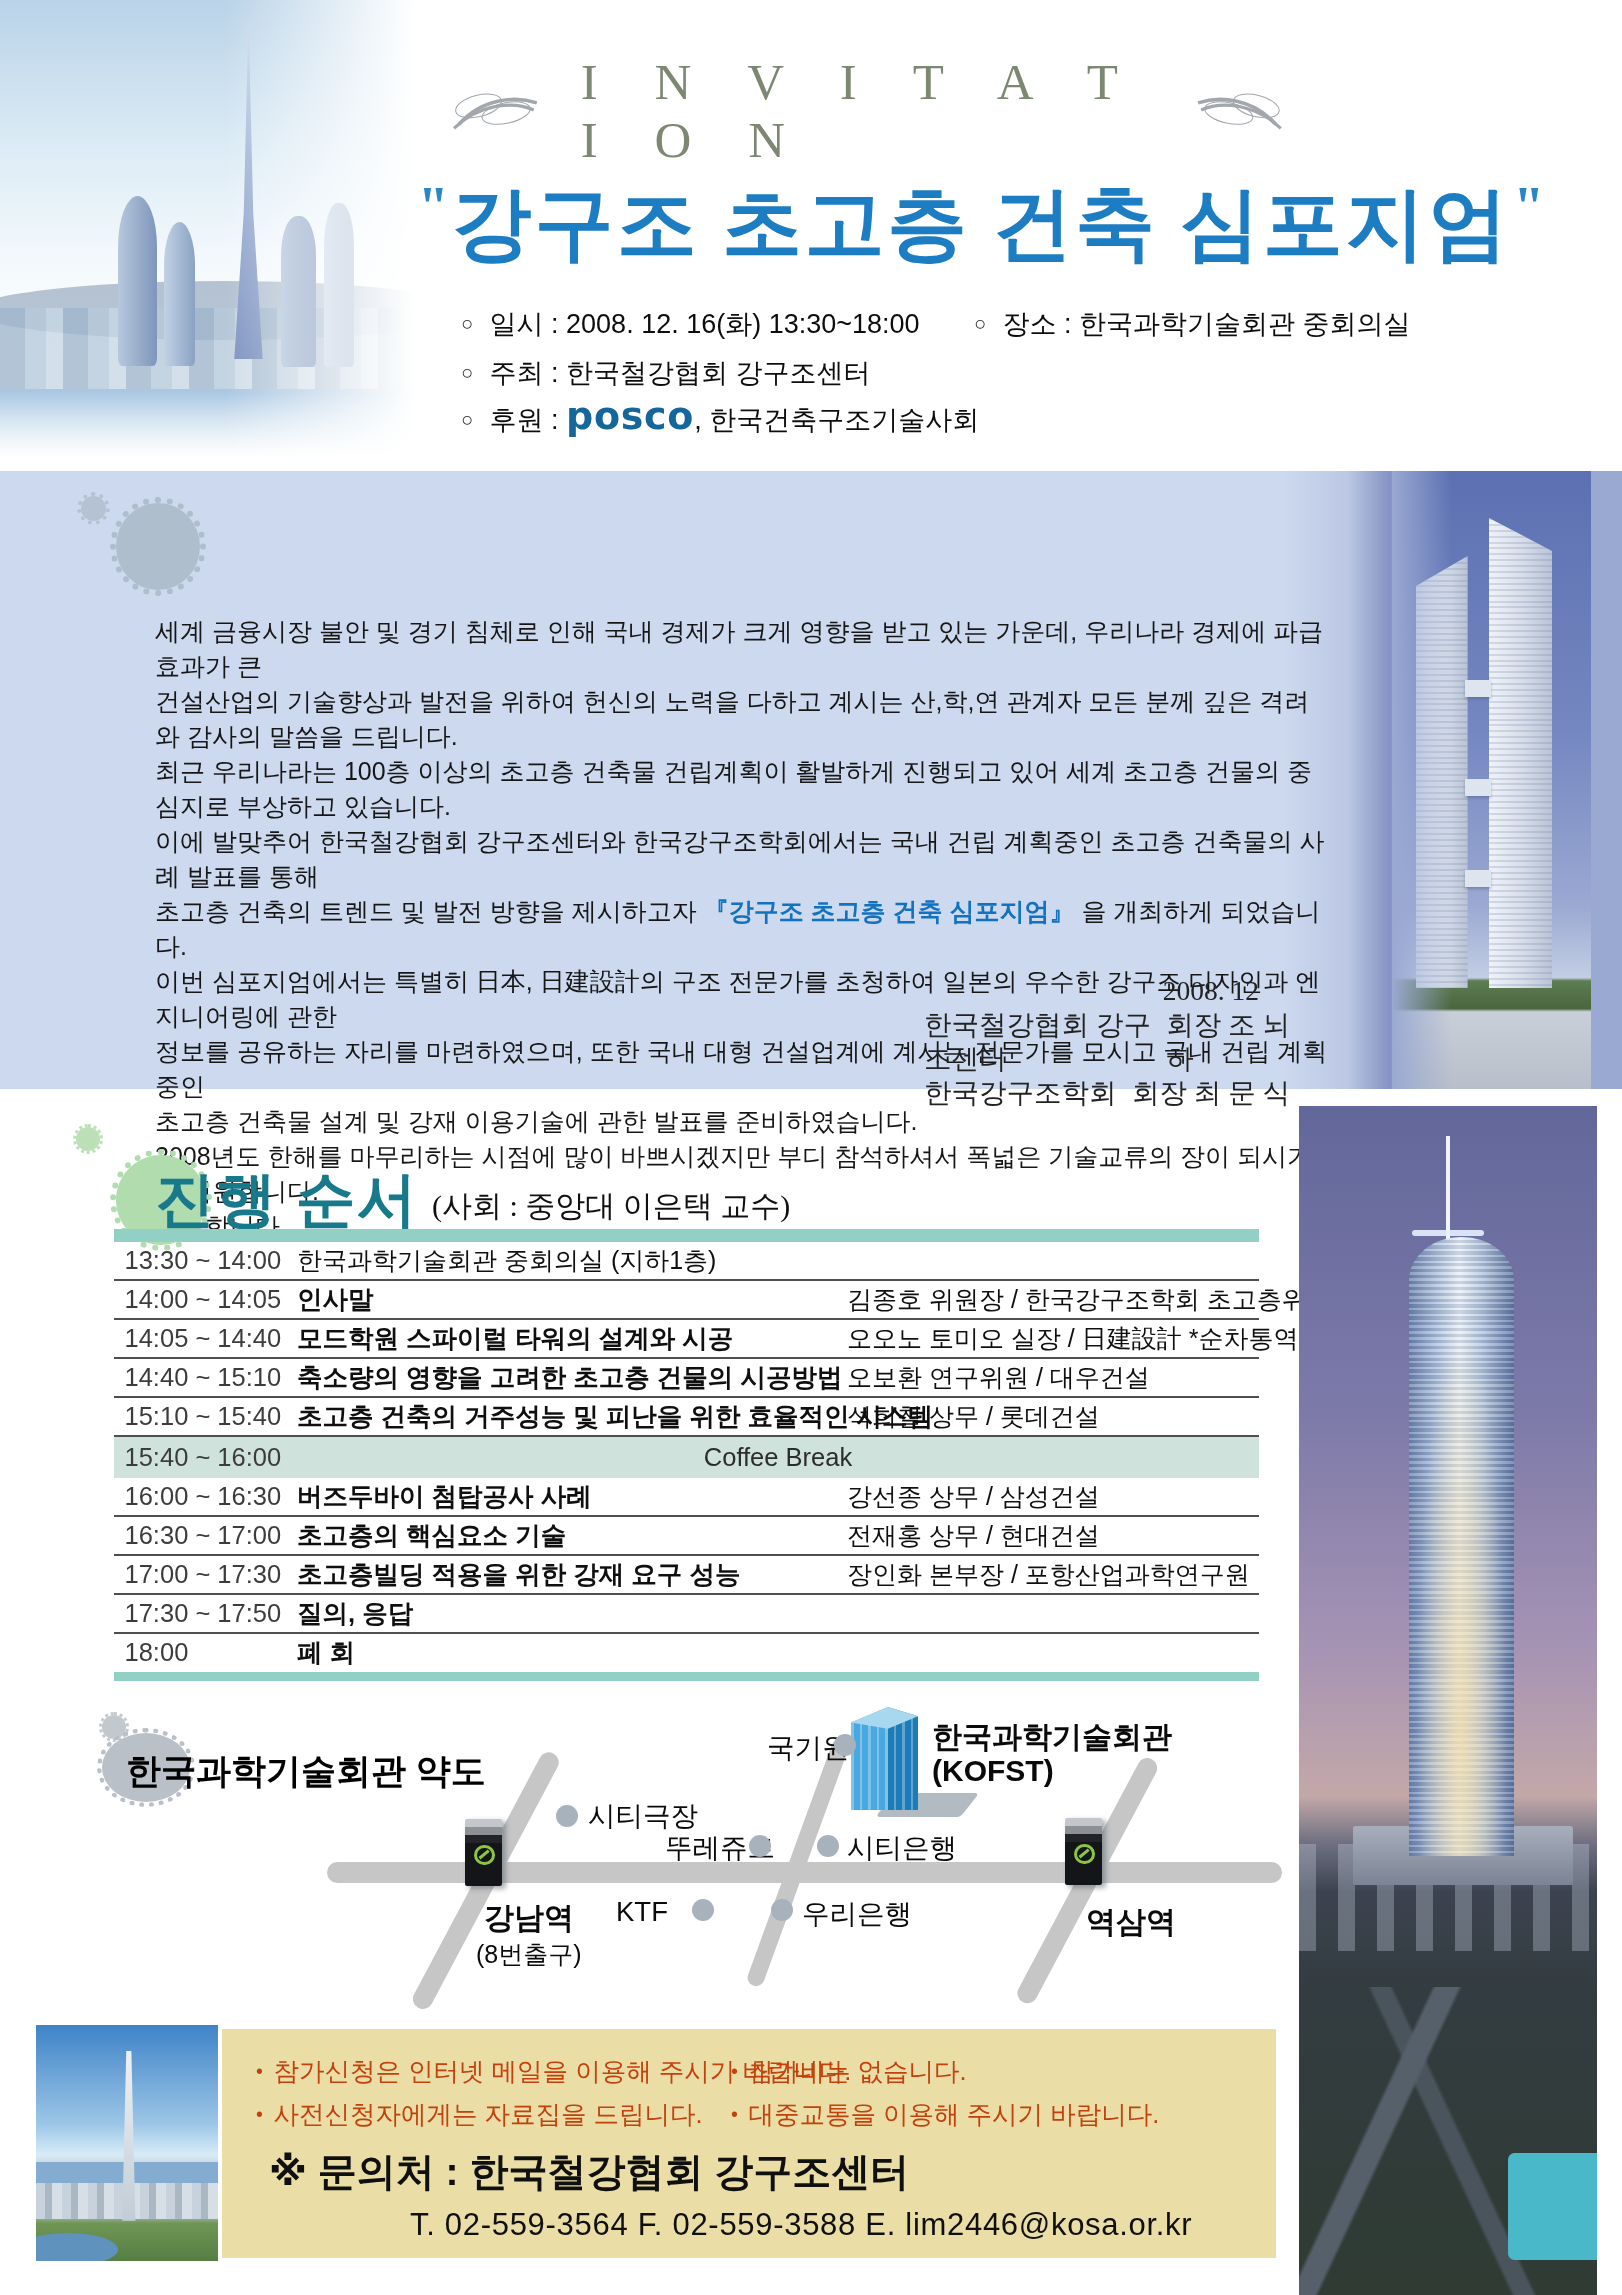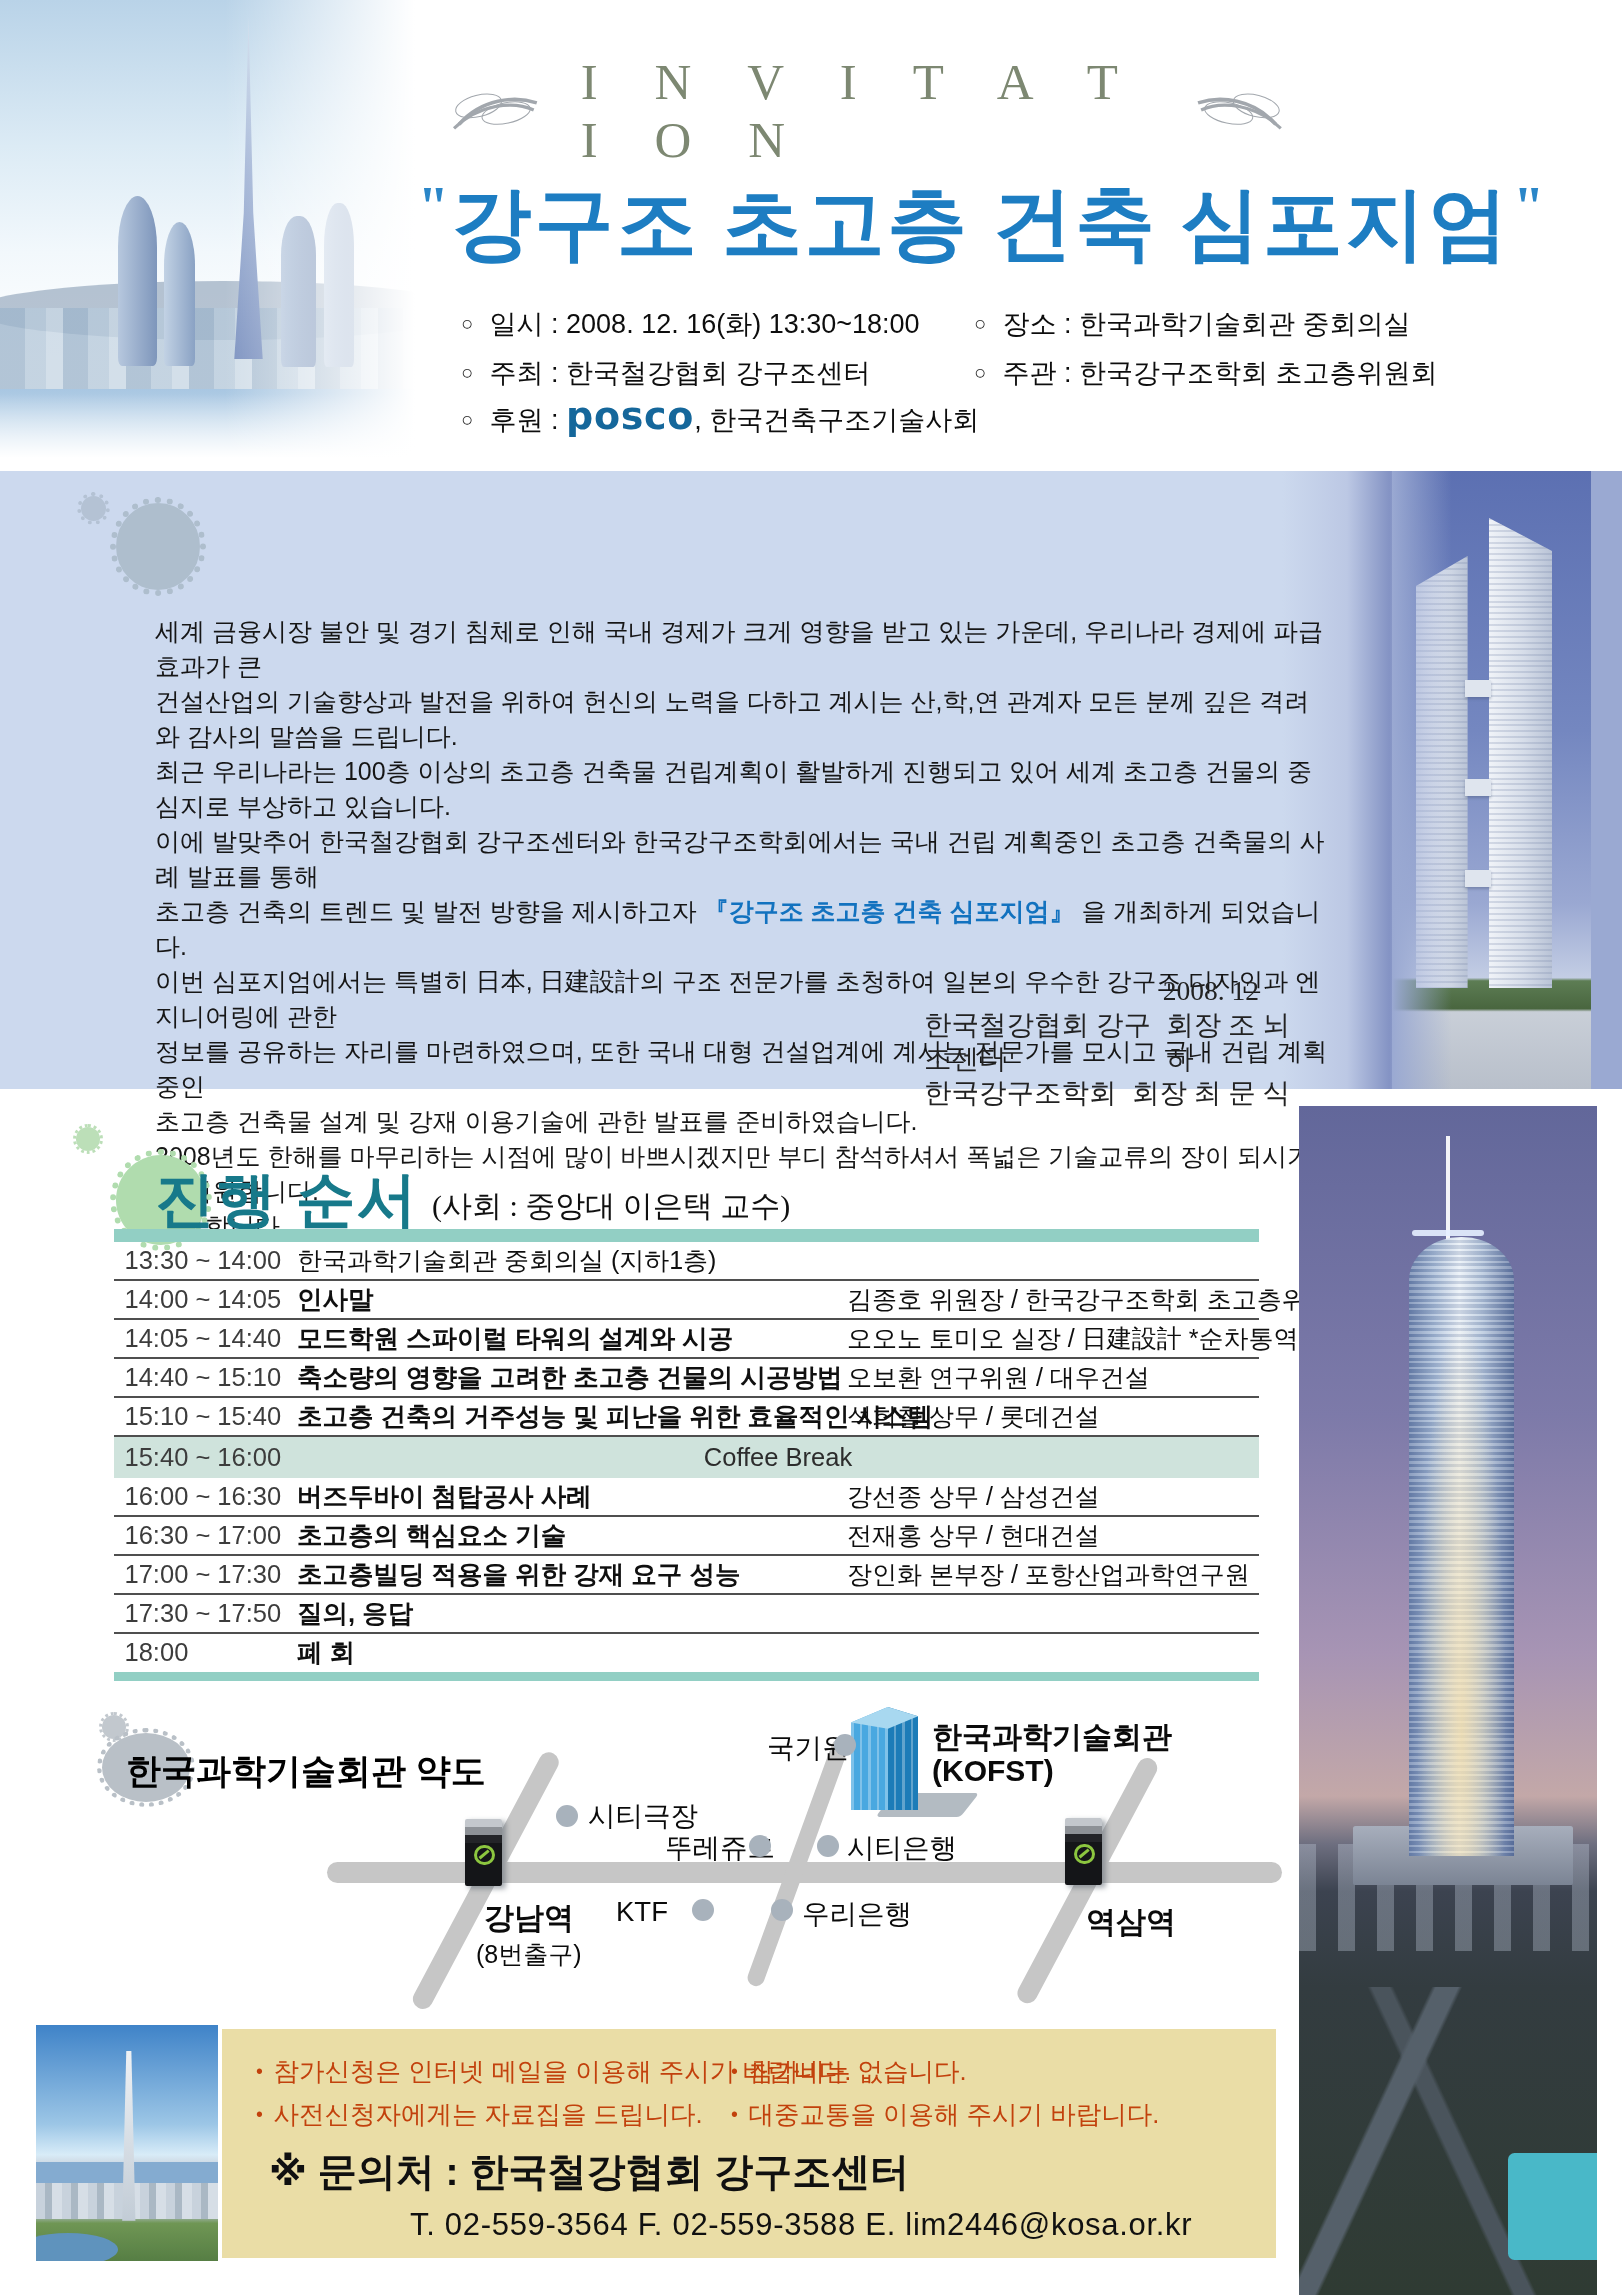--- a/index.html
+++ b/index.html
@@ -185,24 +185,20 @@
     <span>일시 : </span><span>2008. 12. 16(화) 13:30~18:00</span>
   </div>
   <div class="info-line" style="left:974px;top:306px;">
     <span class="bullet">○</span>
     <span>장소 : </span><span>한국과학기술회관 중회의실</span>
   </div>
   <div class="info-line" style="left:461px;top:355px;">
     <span class="bullet">○</span>
     <span>주최 : </span><span>한국철강협회 강구조센터</span>
   </div>
-  <div class="info-line" style="left:974px;top:355px;">
-    <span class="bullet">○</span>
-    <span>주관 : </span><span>한국강구조학회 초고층위원회</span>
-  </div>
   <div class="info-line" style="left:461px;top:402px;">
     <span class="bullet">○</span>
     <span>후원 : </span><span class="posco">posco</span><span>, 한국건축구조기술사회</span>
   </div>
 
   <div class="abs" id="invite-panel">
     <div class="stipple" id="invite-dot"></div>
     <div class="stipple" id="invite-circle"></div>
     <div class="abs" id="invite-body">
       <div>세계 금융시장 불안 및 경기 침체로 인해 국내 경제가 크게 영향을 받고 있는 가운데, 우리나라 경제에 파급 효과가 큰</div>

